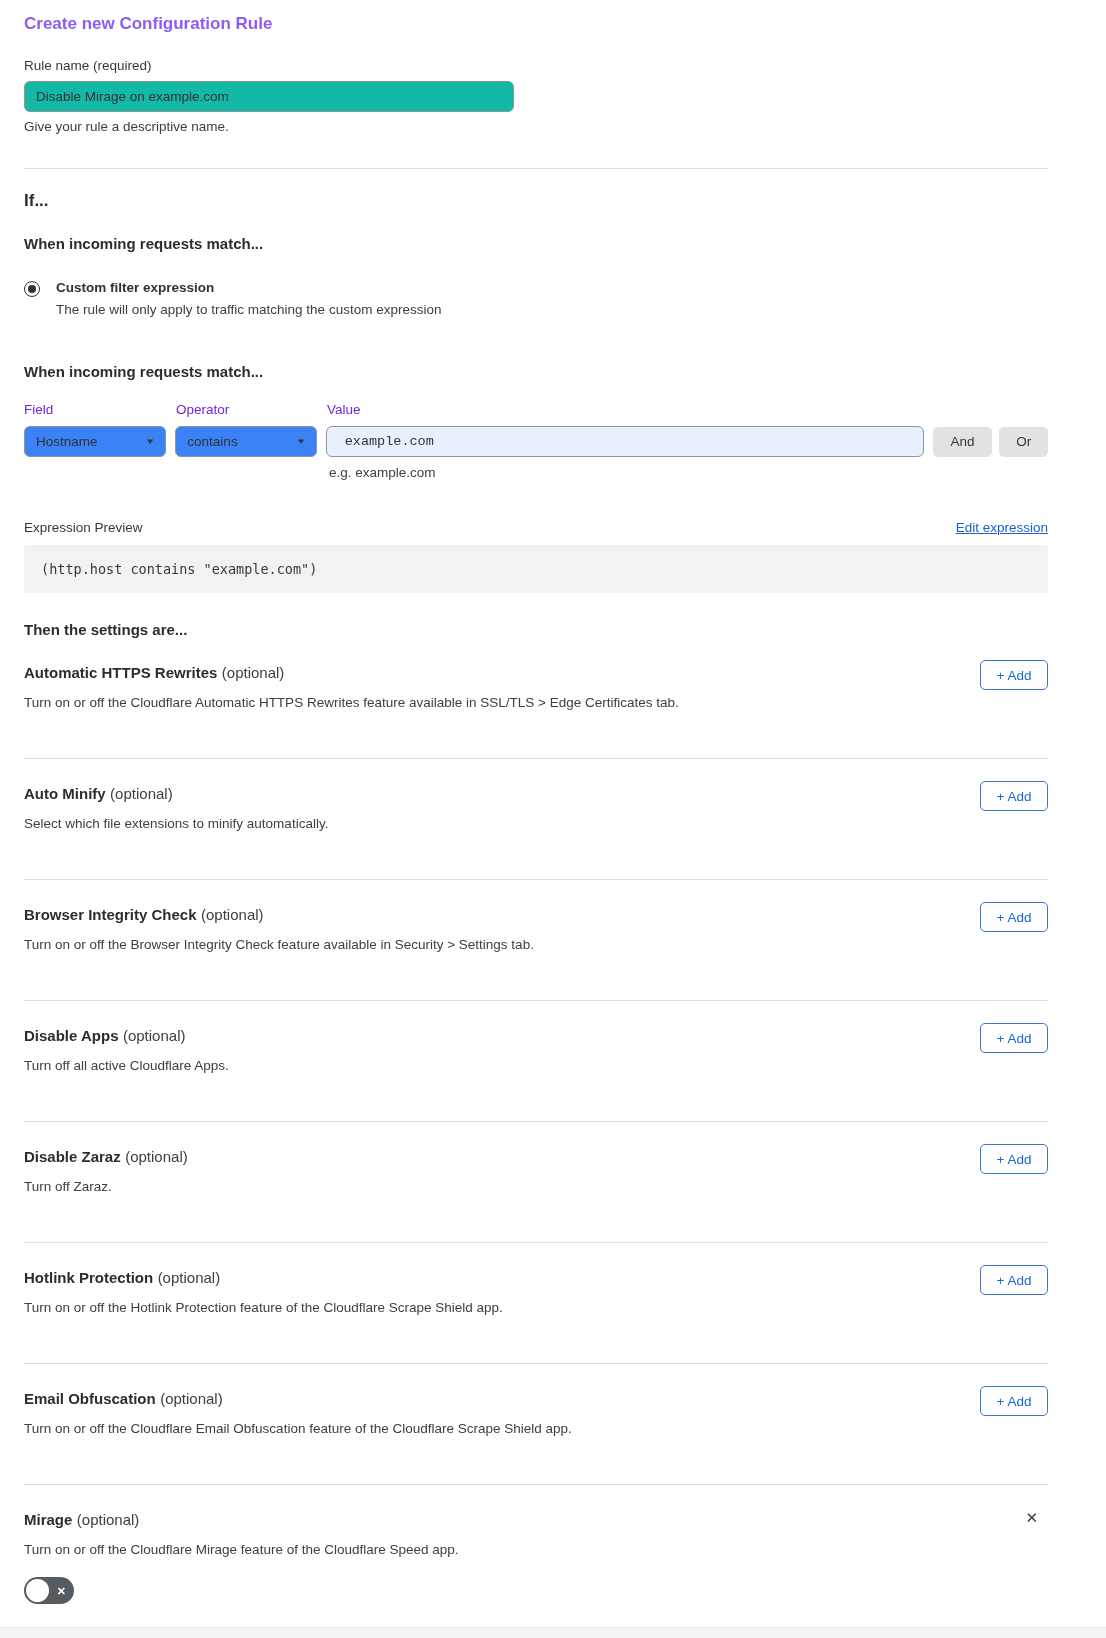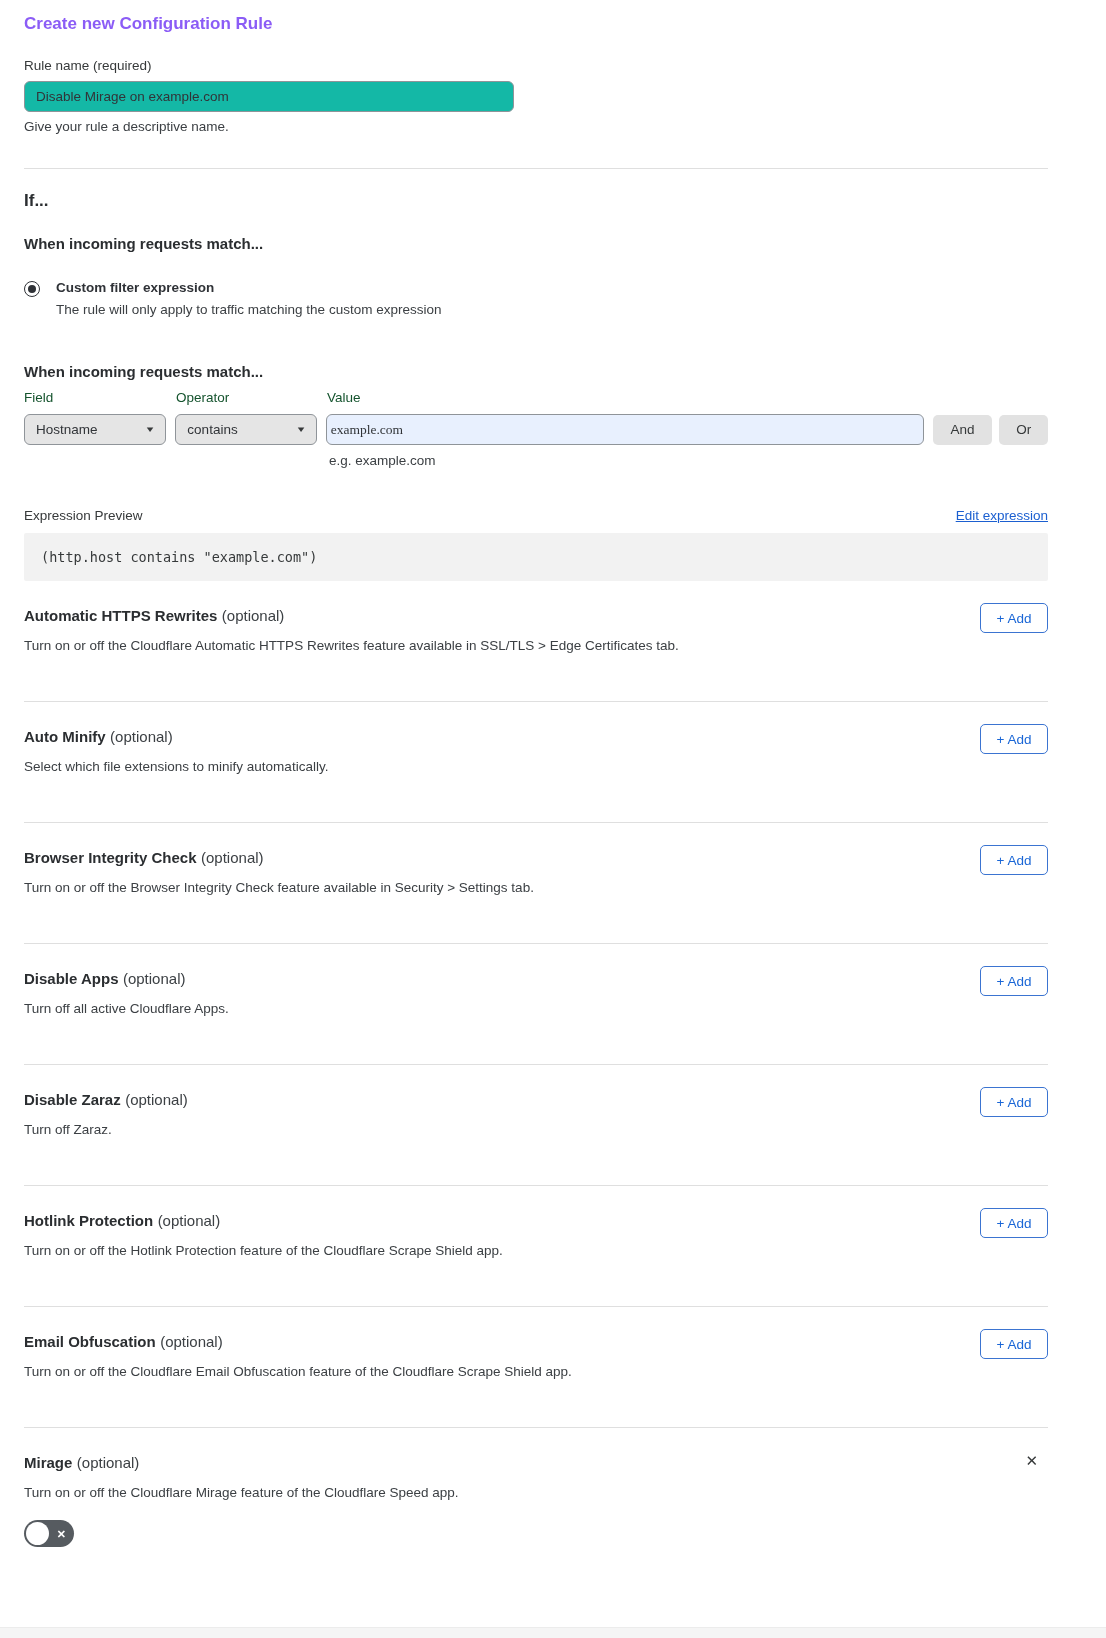--- a/index.html
+++ b/index.html
@@ -31,36 +31,36 @@
   .radio-circle.selected { border-color: #2f3237; }
   .radio-circle.selected::after {
     content: ""; position: absolute; left: 50%; top: 50%; width: 8px; height: 8px;
     margin: -4px 0 0 -4px; border-radius: 50%; background: #2f3237;
   }
   .radio-texts { margin-left: 16px; }
   .radio-label { font-size: 13.5px; font-weight: bold; color: #2f3237; }
   .radio-desc { font-size: 13.5px; color: #3c4044; margin-top: 7px; }
 
   .builder-heading { font-size: 15px; font-weight: bold; margin-top: 46px; color: #2b2e31; }
-  .builder-labels { display: flex; margin-top: 10px; font-size: 13.5px; color: #14532d; }
+  .builder-labels { display: flex; margin-top: 22px; font-size: 13.5px; color: #6d28d9; }
   .builder-labels .lbl-field { width: 152px; }
   .builder-labels .lbl-operator { width: 151px; }
   .builder-controls { display: flex; margin-top: 9px; align-items: center; }
   .select-box {
-    height: 31px; border: 1px solid #8f9499; border-radius: 6px; background: #e5e5e5;
+    height: 31px; border: 1px solid #8f9499; border-radius: 6px; background: #3b82f6;
     display: flex; align-items: center; justify-content: space-between;
     padding: 0 11px; font-size: 13.5px; color: #313438; cursor: pointer;
   }
   .select-field { width: 143px; margin-right: 9px; }
   .select-operator { width: 142px; margin-right: 9px; }
   .chevron { font-size: 8px; color: #36393a; transform: scaleX(1.4); }
   .value-input {
     width: 601px; height: 31px; border: 1px solid #8f9499; border-radius: 6px;
-    background: #e8f0fe; padding: 0 4px; font-size: 13.5px; color: #313438;
-    font-family: Liberation Serif, serif;
+    background: #e8f0fe; padding: 0 18px; font-size: 13.5px; color: #313438;
+    font-family: Liberation Mono, monospace;
   }
   .conj-btn {
     height: 30px; border: none; border-radius: 5px; background: #e2e2e2;
     font-size: 13.5px; color: #36393a; font-family: "Liberation Sans", sans-serif;
     cursor: pointer;
   }
   .and-btn { width: 60px; margin-left: 9px; text-align: center; }
   .or-btn { width: 49px; margin-left: 7px; }
   .value-helper { font-size: 13.5px; color: #3c4044; margin-top: 8px; margin-left: 305px; }
 
@@ -155,20 +155,21 @@
     <button class="conj-btn or-btn">Or</button>
   </div>
   <div class="value-helper">e.g. example.com</div>
 
   <div class="preview-row">
     <span class="preview-label">Expression Preview</span>
     <a class="edit-link">Edit expression</a>
   </div>
   <div class="code-box">(http.host contains "example.com")</div>
 
+  <div class="then-heading">Then the settings are...</div>
 
   <div class="setting-row">
     <span class="setting-name">Automatic HTTPS Rewrites</span>
     <span class="setting-optional">(optional)</span>
     <div class="setting-desc">Turn on or off the Cloudflare Automatic HTTPS Rewrites feature available in SSL/TLS &gt; Edge Certificates tab.</div>
     <button class="add-btn">+ Add</button>
   </div>
 
   <div class="setting-row">
     <span class="setting-name">Auto Minify</span>

